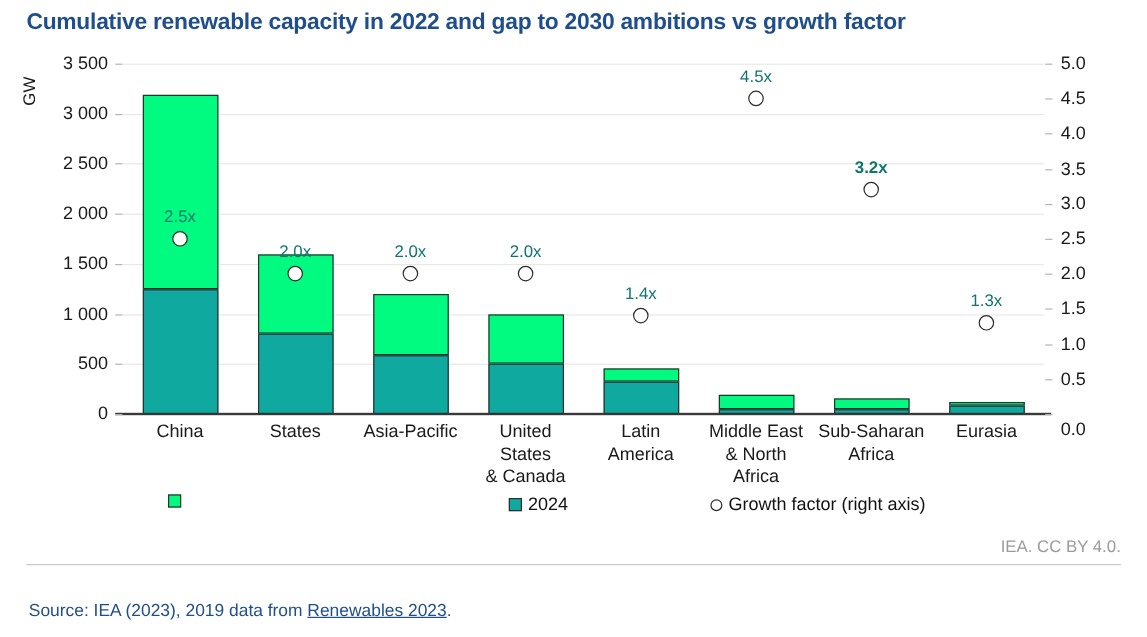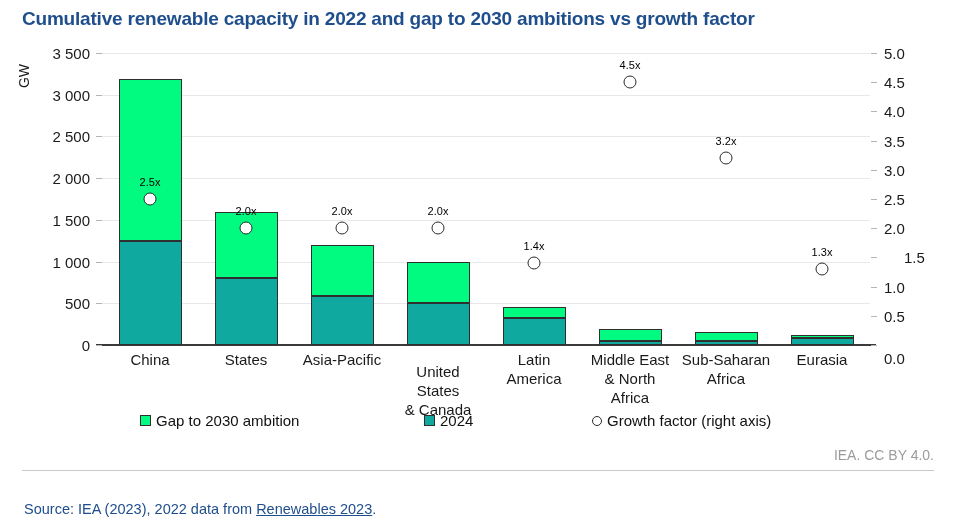--- a/index.html
+++ b/index.html
@@ -83,21 +83,21 @@
   .marker {
     position: absolute;
     width: 13px; height: 13px;
     border-radius: 50%;
     border: 1.6px solid #2b2b2b;
     background: #ffffff;
     transform: translate(-50%, -50%);
   }
   .marker-label {
     position: absolute;
-    font-size: 11px; color: #000000;
+    font-size: 14px; color: #0f766e;
     transform: translate(-50%, -100%);
     white-space: nowrap;
   }
 
   
   .xlabel {
     position: absolute;
     top: 350px;
     font-size: 15px; color: #1a1a1a;
     text-align: center;
@@ -157,36 +157,35 @@
       <div class="gridline" style="top: 166.857px;"></div>
       <div class="gridline" style="top: 208.571px;"></div>
       <div class="gridline" style="top: 250.286px;"></div>
     </div>
 <div id="baseline"></div>
 <div id="right-axis"></div>
 
 <div id="legend">
       <div class="legend-item" style="left: 140px;">
         <div class="swatch" style="background: rgb(0, 251, 128);"></div>
-        <span>Gap to 2030 ambition</span>
       </div>
       <div class="legend-item" style="left: 424px;">
         <div class="swatch" style="background: rgb(15, 169, 160);"></div>
         <span>2024</span>
       </div>
       <div class="legend-item" style="left: 592px;">
         <div class="swatch-circle"></div>
         <span>Growth factor (right axis)</span>
       </div>
     </div>
 
 <div id="cc-line">IEA. CC BY 4.0.</div>
 <div id="footer-rule"></div>
 <div id="source-line">
-  <span>Source: IEA (2023), 2022 data from </span><a class="src-link" href="#">Renewables 2023</a><span>.</span>
+  <span>Source: IEA (2023), 2019 data from </span><a class="src-link" href="#">Renewables 2023</a><span>.</span>
 </div>
 
 <div class="ytick-left" style="top: 53px; right: 866px;">3 500</div>
     <div class="tickmark-left" style="top: 53px;"></div>
     <div class="ytick-left" style="top: 94.7143px; right: 866px;">3 000</div>
     <div class="tickmark-left" style="top: 94.7143px;"></div>
     <div class="ytick-left" style="top: 136.429px; right: 866px;">2 500</div>
     <div class="tickmark-left" style="top: 136.429px;"></div>
     <div class="ytick-left" style="top: 178.143px; right: 866px;">2 000</div>
     <div class="tickmark-left" style="top: 178.143px;"></div>
@@ -205,21 +204,21 @@
     <div class="ytick-right" style="top: 111.4px; left: 884px;">4.0</div>
     <div class="tickmark-right" style="top: 111.4px;"></div>
     <div class="ytick-right" style="top: 140.6px; left: 884px;">3.5</div>
     <div class="tickmark-right" style="top: 140.6px;"></div>
     <div class="ytick-right" style="top: 169.8px; left: 884px;">3.0</div>
     <div class="tickmark-right" style="top: 169.8px;"></div>
     <div class="ytick-right" style="top: 199px; left: 884px;">2.5</div>
     <div class="tickmark-right" style="top: 199px;"></div>
     <div class="ytick-right" style="top: 228.2px; left: 884px;">2.0</div>
     <div class="tickmark-right" style="top: 228.2px;"></div>
-    <div class="ytick-right" style="top: 257.4px; left: 904px; text-align: center;">1.5</div>
+    <div class="ytick-right" style="top: 257.4px; left: 884px; text-align: center;">1.5</div>
     <div class="tickmark-right" style="top: 257.4px;"></div>
     <div class="ytick-right" style="top: 286.6px; left: 884px;">1.0</div>
     <div class="tickmark-right" style="top: 286.6px;"></div>
     <div class="ytick-right" style="top: 315.8px; left: 884px;">0.5</div>
     <div class="tickmark-right" style="top: 315.8px;"></div>
     <div class="ytick-right" style="top: 358px; left: 884px;">0.0</div>
     <div class="tickmark-right" style="top: 345px;"></div>
     <div class="bar-group" style="left: 118.5px; width: 63px; top: 53px; height: 292px; position: absolute;">
       <div class="seg seg-gap" style="background: rgb(0, 251, 128); height: 161.851px; bottom: 104.286px;"></div>
       <div class="seg seg-2022" style="background: rgb(15, 169, 160); height: 104.286px;"></div>
@@ -246,21 +245,21 @@
     <div class="marker-label" style="left: 342px; top: 217.2px;">2.0x</div>
     <div class="xlabel" style="left: 294px; width: 96px;">
       <div>Asia-Pacific</div>
     </div>
     <div class="bar-group" style="left: 406.5px; width: 63px; top: 53px; height: 292px; position: absolute;">
       <div class="seg seg-gap" style="background: rgb(0, 251, 128); height: 41.7143px; bottom: 41.7143px;"></div>
       <div class="seg seg-2022" style="background: rgb(15, 169, 160); height: 41.7143px;"></div>
     </div>
     <div class="marker" style="left: 438px; top: 228.2px;"></div>
     <div class="marker-label" style="left: 438px; top: 217.2px;">2.0x</div>
-    <div class="xlabel" style="left: 390px; width: 96px; margin-top: 12px;">
+    <div class="xlabel" style="left: 390px; width: 96px;">
       <div>United</div>
       <div>States</div>
       <div>&amp; Canada</div>
     </div>
     <div class="bar-group" style="left: 502.5px; width: 63px; top: 53px; height: 292px; position: absolute;">
       <div class="seg seg-gap" style="background: rgb(0, 251, 128); height: 10.8457px; bottom: 26.6971px;"></div>
       <div class="seg seg-2022" style="background: rgb(15, 169, 160); height: 26.6971px;"></div>
     </div>
     <div class="marker" style="left: 534px; top: 263.24px;"></div>
     <div class="marker-label" style="left: 534px; top: 252.24px;">1.4x</div>
@@ -277,21 +276,21 @@
     <div class="xlabel" style="left: 582px; width: 96px;">
       <div>Middle East</div>
       <div>&amp; North</div>
       <div>Africa</div>
     </div>
     <div class="bar-group" style="left: 694.5px; width: 63px; top: 53px; height: 292px; position: absolute;">
       <div class="seg seg-gap" style="background: rgb(0, 251, 128); height: 8.76px; bottom: 4.17143px;"></div>
       <div class="seg seg-2022" style="background: rgb(15, 169, 160); height: 4.17143px;"></div>
     </div>
     <div class="marker" style="left: 726px; top: 158.12px;"></div>
-    <div class="marker-label" style="left: 726px; top: 147.12px;">3.2x</div>
+    <div class="marker-label" style="left: 726px; top: 147.12px; font-weight: bold;">3.2x</div>
     <div class="xlabel" style="left: 678px; width: 96px;">
       <div>Sub-Saharan</div>
       <div>Africa</div>
     </div>
     <div class="bar-group" style="left: 790.5px; width: 63px; top: 53px; height: 292px; position: absolute;">
       <div class="seg seg-gap" style="background: rgb(0, 251, 128); height: 2.08571px; bottom: 7.50857px;"></div>
       <div class="seg seg-2022" style="background: rgb(15, 169, 160); height: 7.50857px;"></div>
     </div>
     <div class="marker" style="left: 822px; top: 269.08px;"></div>
     <div class="marker-label" style="left: 822px; top: 258.08px;">1.3x</div>

